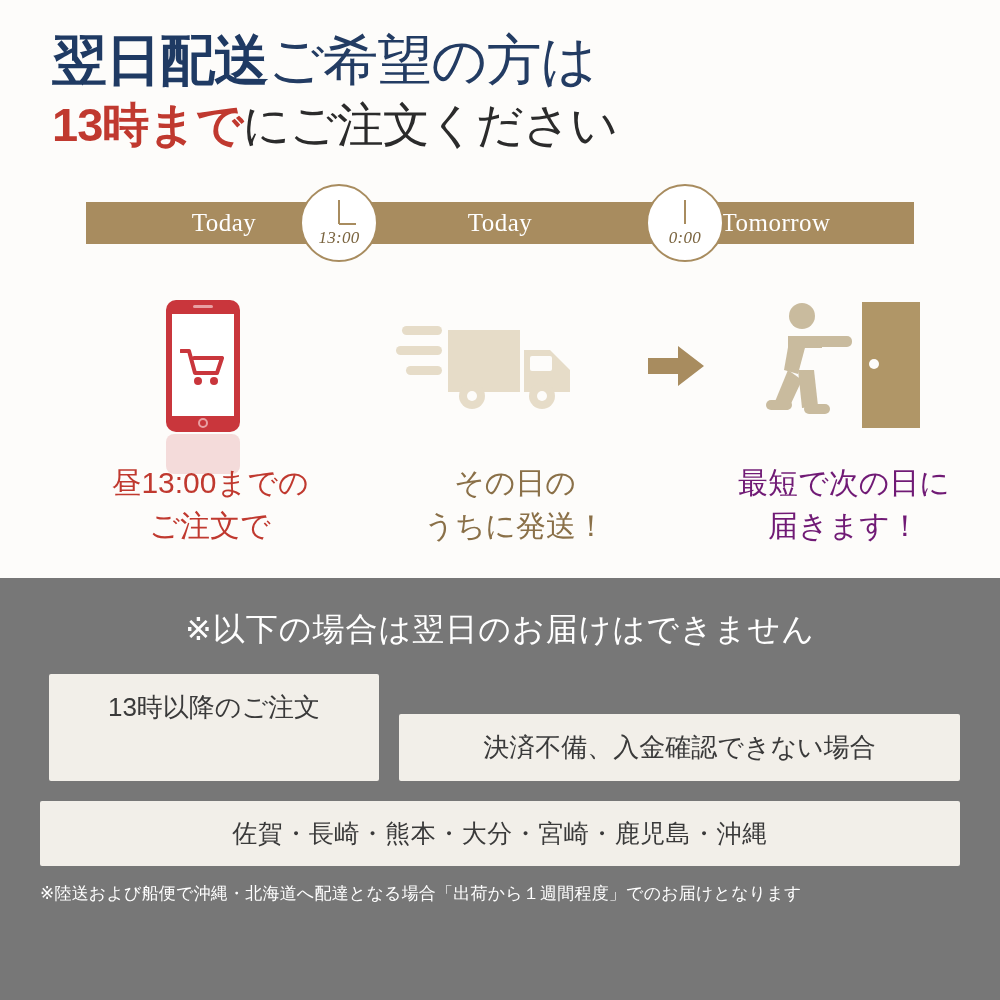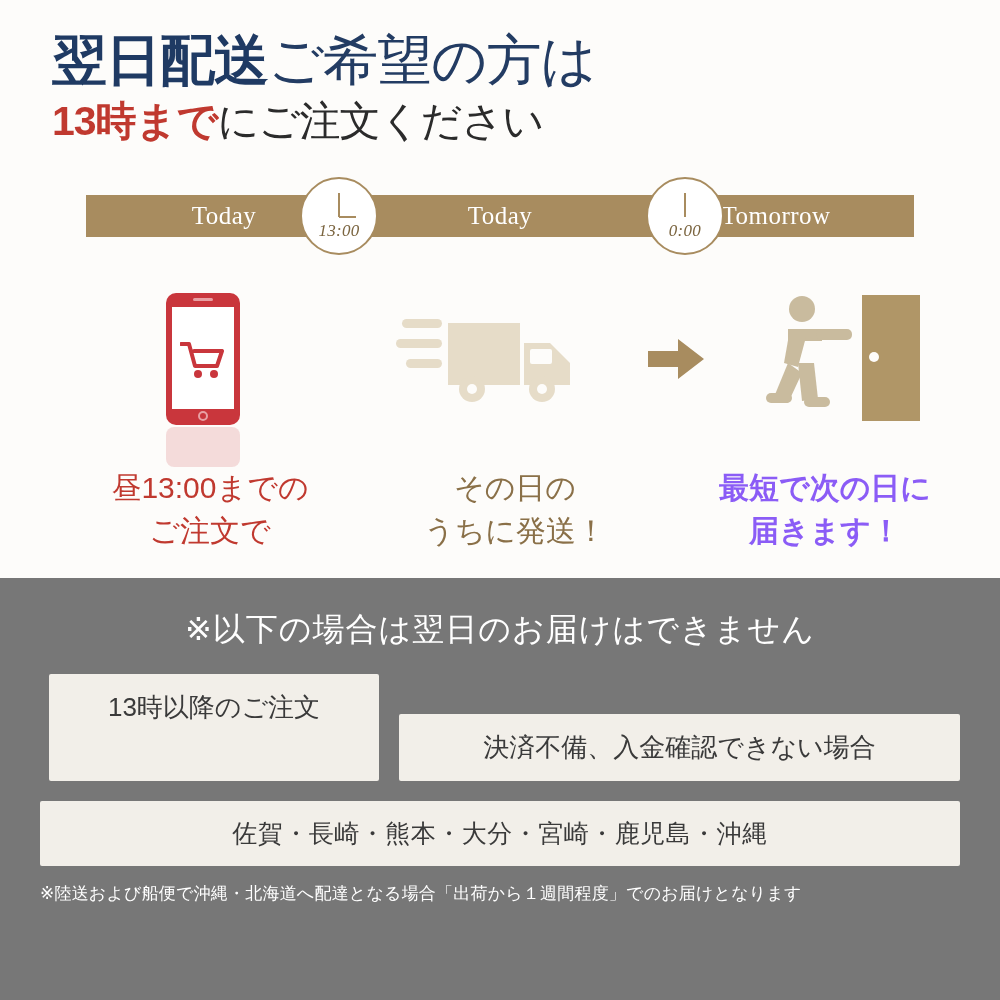--- a/index.html
+++ b/index.html
@@ -9,21 +9,21 @@
     background: #ffffff;
     overflow: hidden;
   }
   .page { position: relative; width: 1000px; height: 1000px; background: #fdfdfb; }
 
   
   .top { position: relative; height: 578px; background: #fdfcfa; padding: 28px 40px 0 40px; }
 
   .headline { margin-left: 12px; }
   .line1 { font-size: 55px; line-height: 1.18; white-space: nowrap; letter-spacing: -1px; }
-  .line2 { font-size: 41px; line-height: 1.18; white-space: nowrap; letter-spacing: -1px; margin-top: 4px; }
+  .line2 { font-size: 47px; line-height: 1.18; white-space: nowrap; letter-spacing: -1px; margin-top: 4px; }
   .navy { color: #1f3a63; font-weight: 700; }
   .navy-thin { color: #233c63; font-weight: 400; }
   .red { color: #c0392f; font-weight: 700; }
   .dark-thin { color: #2b2b2b; font-weight: 400; }
 
   
   .timeline { position: relative; margin: 24px 8px 0 8px; height: 92px; }
   .bar {
     position: absolute; top: 26px; left: 38px; right: 38px; height: 42px;
     background: #a88c5f;
@@ -71,25 +71,25 @@
   
   .arrow { position: absolute; left: 278px; top: 52px; }
 
   
   .person { position: absolute; left: 78px; top: 8px; }
 
   
   .reflect { opacity: 0.16; transform: scaleY(-1); }
 
   
-  .captions { position: relative; margin-top: 12px; height: 110px; }
+  .captions { position: relative; height: 110px; }
   .cap { position: absolute; top: 0; width: 300px; text-align: center; font-size: 30px; line-height: 1.42; }
   .cap1 { left: 20px; color: #c0392f; }
   .cap2 { left: 325px; color: #8a7048; }
-  .cap3 { left: 635px; color: #8b5cf6; font-weight: bold; }
+  .cap3 { left: 654px; color: #701a75; }
 
   
   .bottom { position: absolute; left: 0; top: 578px; width: 1000px; height: 422px; background: #777777; padding: 30px 40px 0 40px; }
   .notice-title { color: #ffffff; font-size: 32px; text-align: center; letter-spacing: 1px; margin-bottom: 22px; }
 
   .boxrow { display: flex; gap: 20px; margin-bottom: 20px; }
   .box {
     background: #f2efe9; color: #3a3a3a; text-align: center;
     font-size: 26px; padding: 16px 10px; border-radius: 2px;
   }

